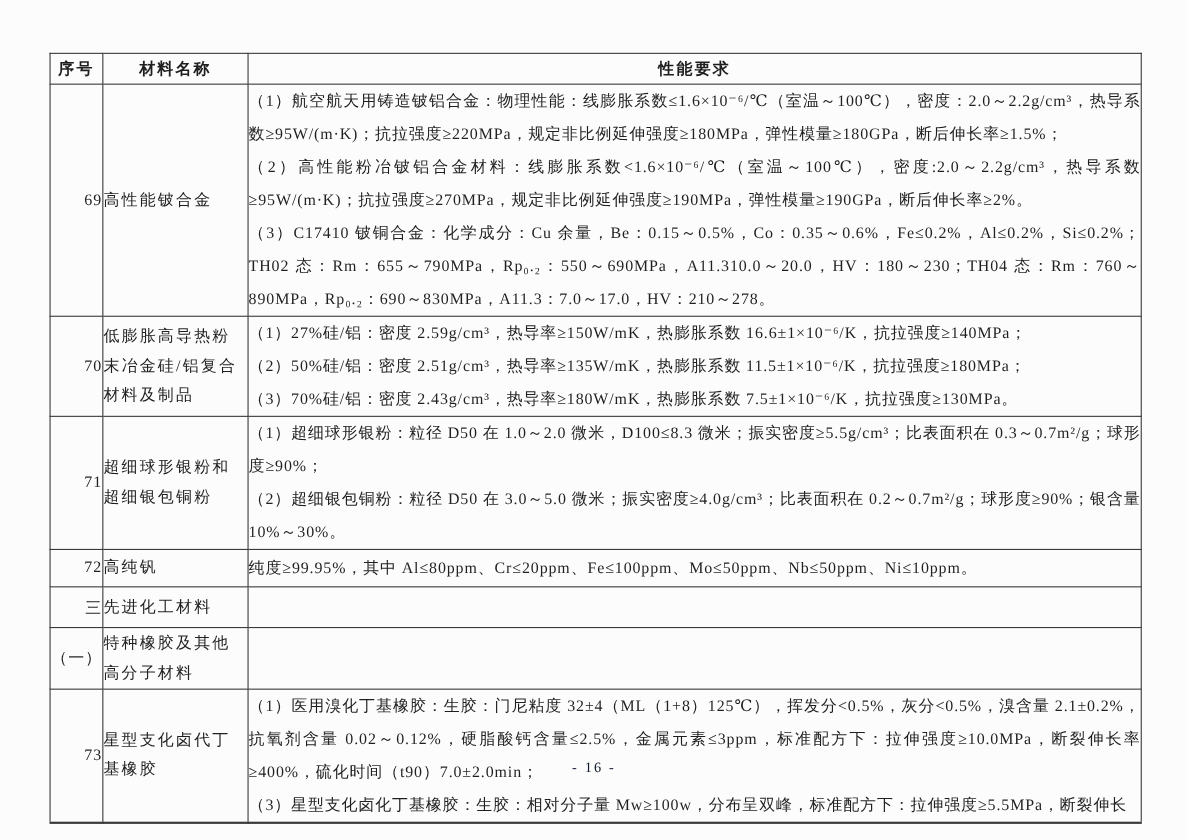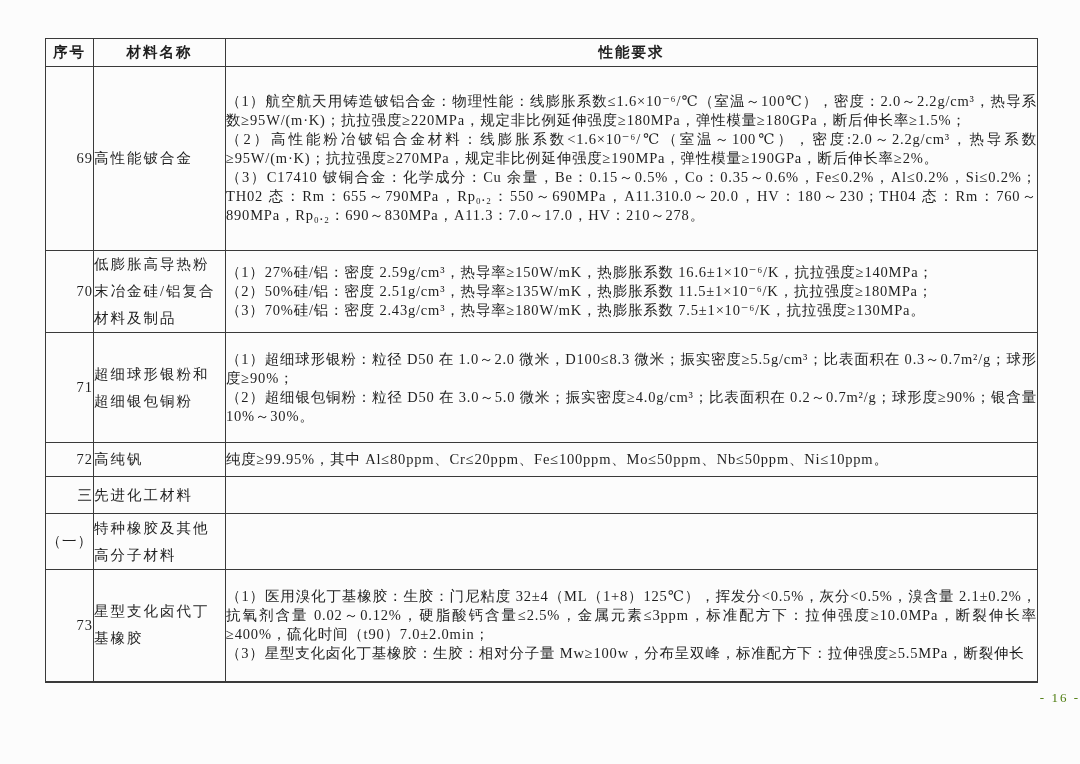--- a/index.html
+++ b/index.html
@@ -13,21 +13,21 @@
     overflow: hidden;
   }
   .page {
     position: relative;
     width: 1080px;
     height: 764px;
   }
   table.req-table {
     position: absolute;
     left: 45px;
-    top: 38px;
+    top: 48px;
     width: 992px;
     border-collapse: collapse;
     table-layout: fixed;
   }
   table.req-table th,
   table.req-table td {
     border: 1px solid #3a3a3a;
     font-size: 14.5px;
     vertical-align: middle;
     padding: 0;
@@ -48,38 +48,38 @@
   }
   td.col-name {
     padding: 4px 8px;
     line-height: 27px;
     letter-spacing: 2px;
     text-align: left;
     font-family: Liberation Serif, serif;
   }
   td.col-req {
     padding: 3px 9px;
-    line-height: 19px;
+    line-height: 30px;
     letter-spacing: 0.8px;
     text-align: justify;
     text-justify: inter-character;
     vertical-align: middle;
   }
   td.col-req .para {
     margin: 0;
   }
   .page-number {
     position: absolute;
     left: 0;
     right: 0;
     top: 690px;
-    text-align: right;
+    text-align: center;
     font-size: 13px;
     letter-spacing: 2px;
-    color: #4d7c0f;
+    color: #0f172a;
   }
 </style>
 </head>
 <body>
 
 <div class="page">
 
   <table class="req-table">
     <colgroup>
       <col style="width:48px">

